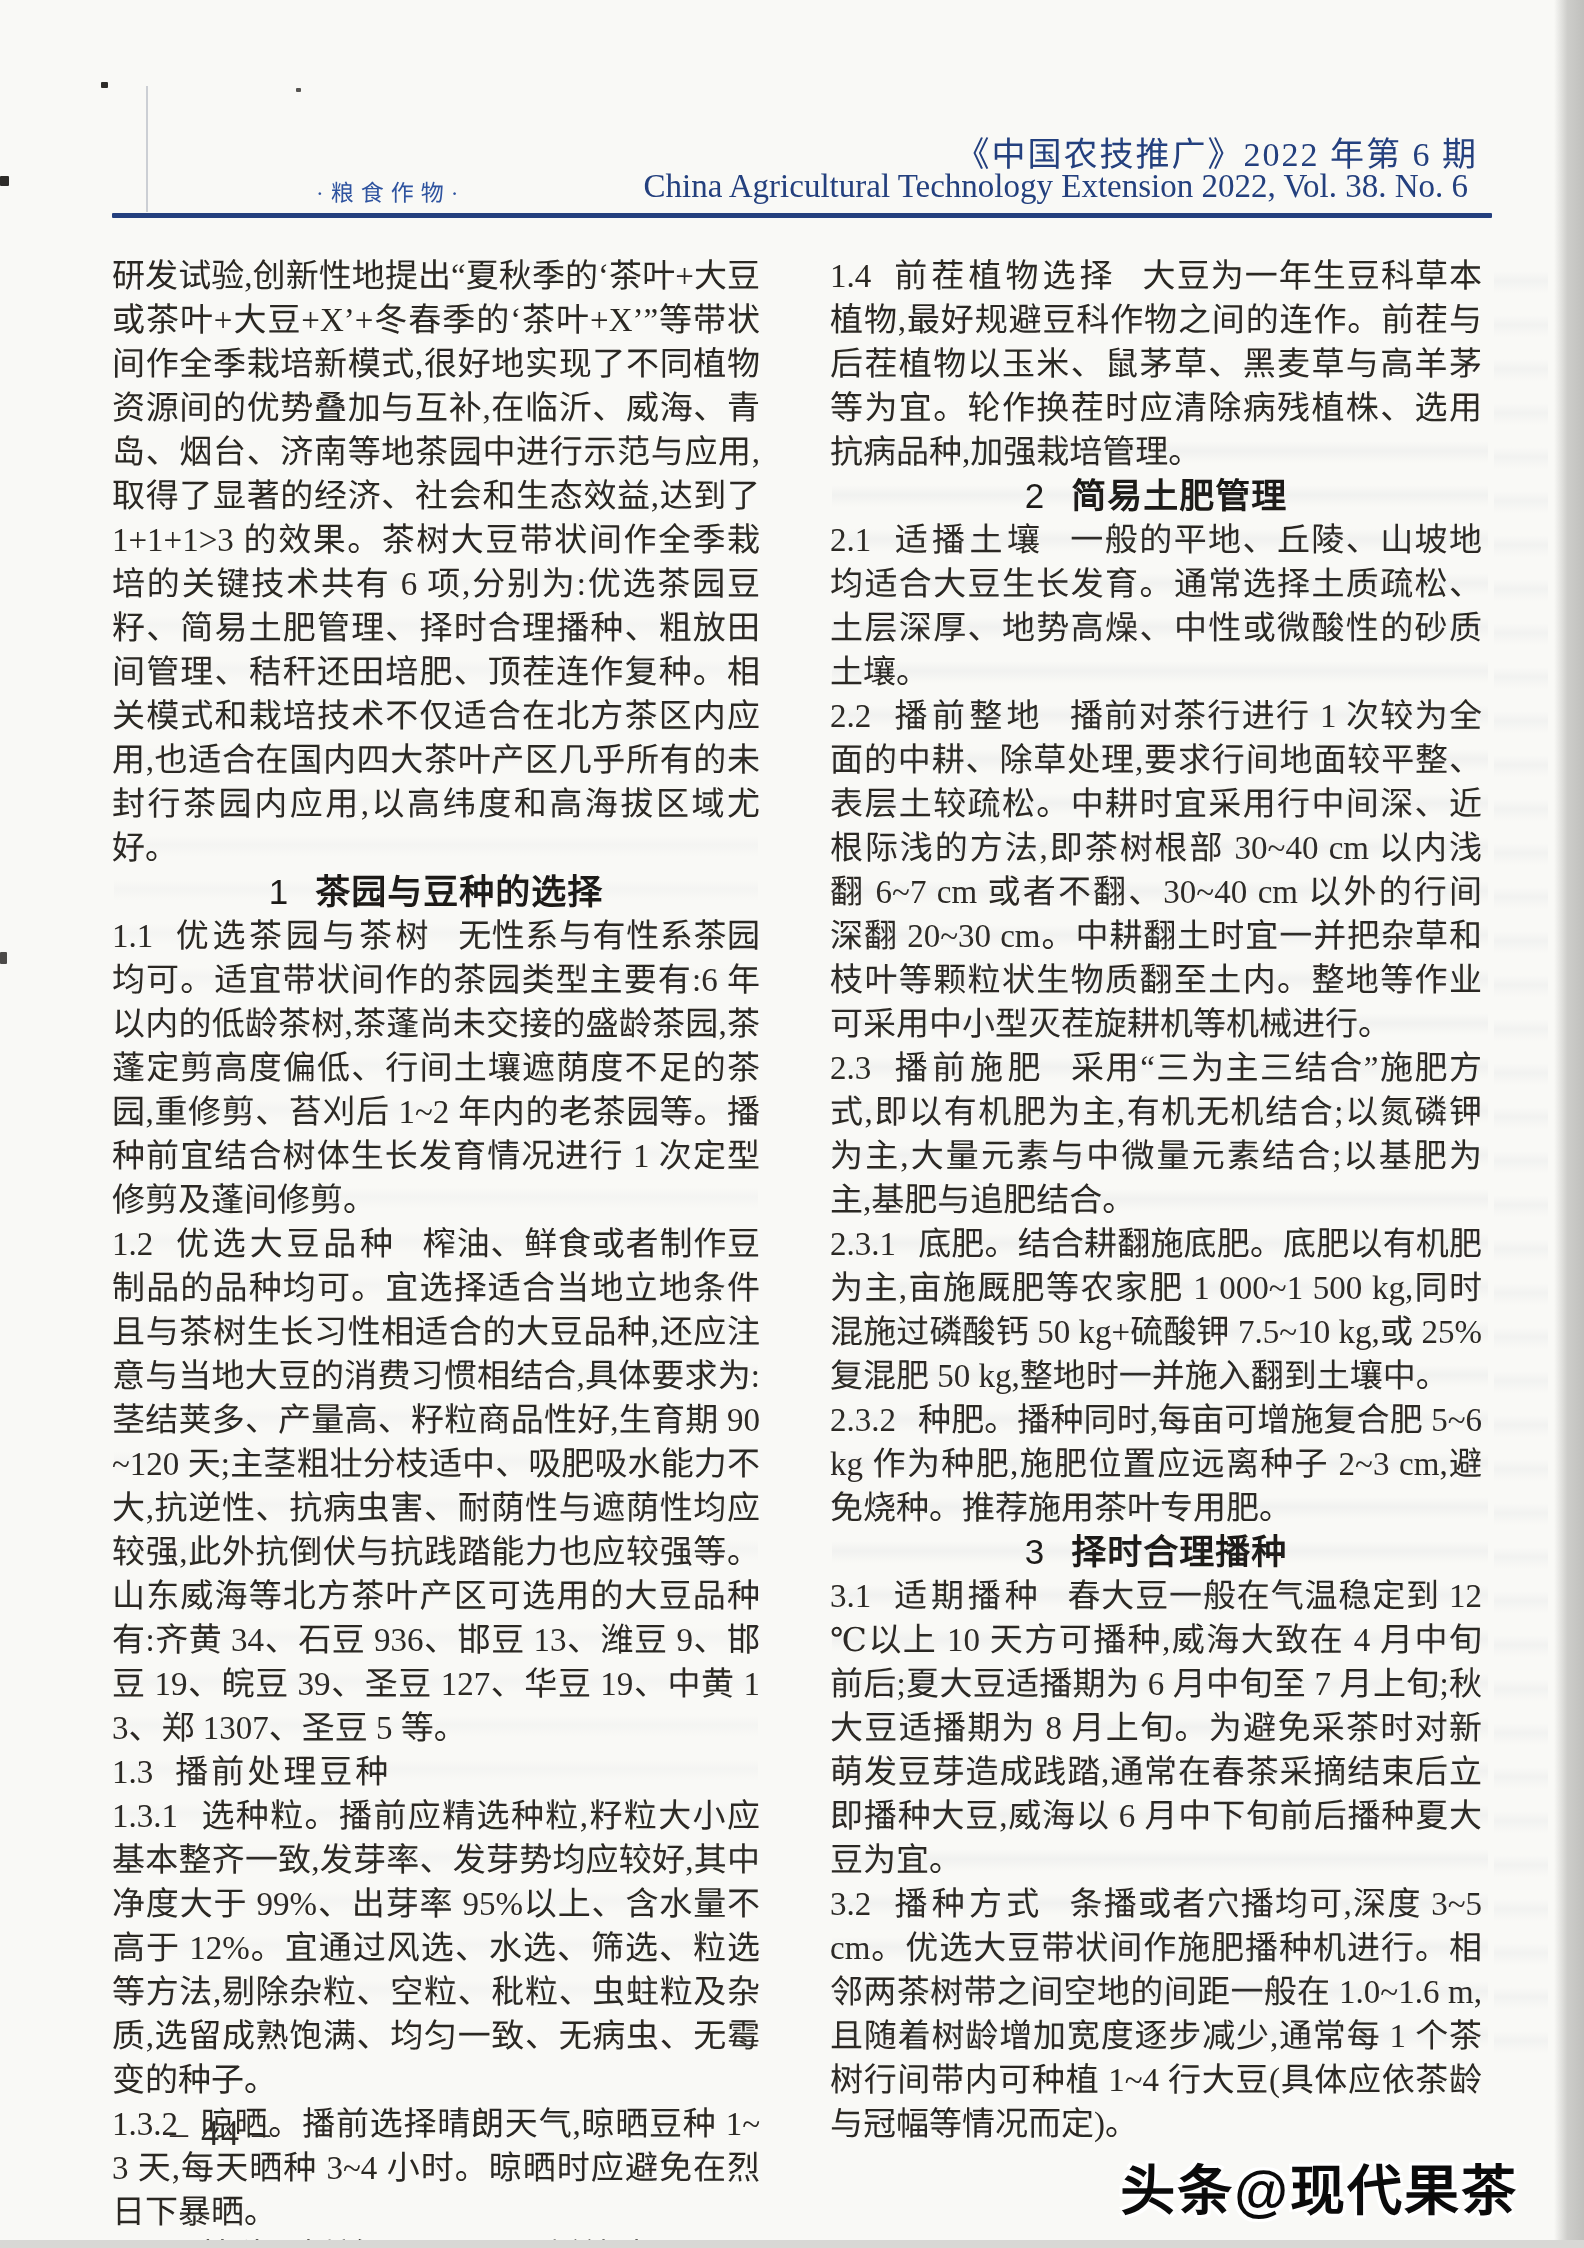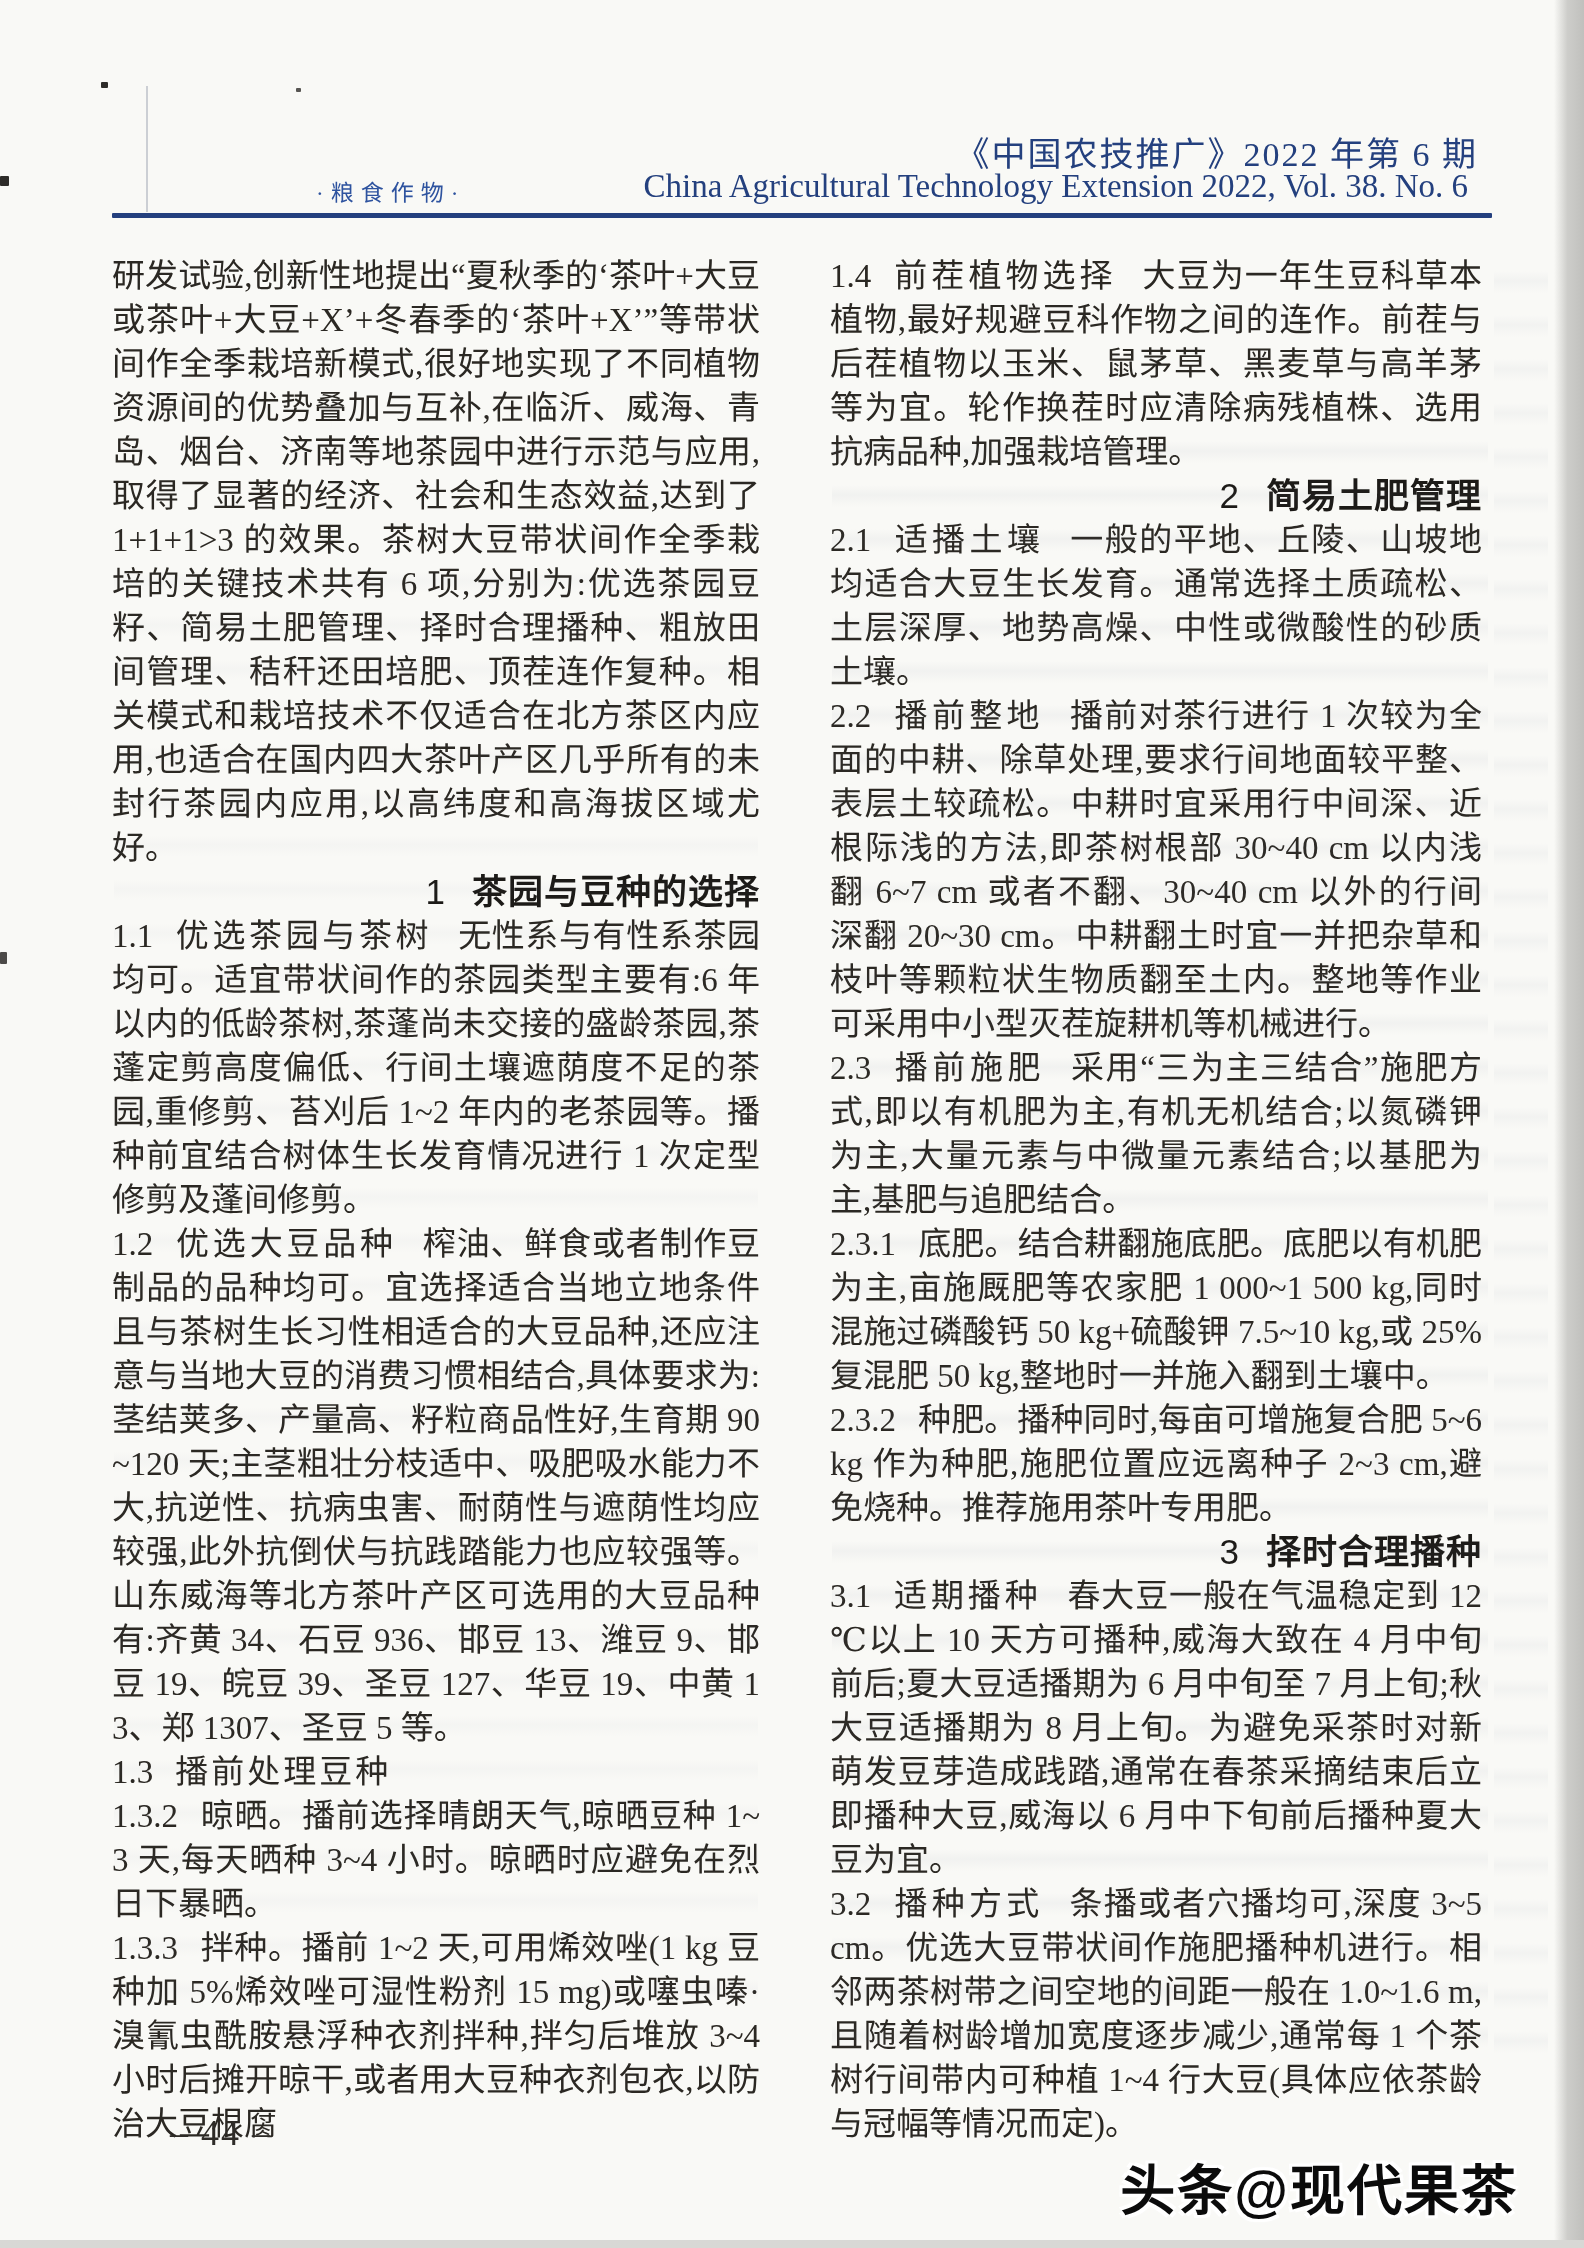--- a/index.html
+++ b/index.html
@@ -38,21 +38,21 @@
     text-align:justify; word-break:break-all;
     color:var(--ink);
   }
   .col-left{left:112px;  width:648px;}
   .col-right{left:830px; width:652px;}
   .blk{margin:0; padding:0;}
   .blk.p{margin:0;}
   .h2{
     font-family:"Liberation Sans","DejaVu Sans",sans-serif;
     font-weight:700; font-size:35px; color:#1c1a17;
-    text-align:right; letter-spacing:1px;
+    text-align:center; letter-spacing:1px;
   }
   .h2 .num{margin-right:26px;}
   .num{font-weight:400;}
   .sub .num,.sub3 .num{margin-right:22px;}
   .kai{letter-spacing:3px; margin-right:26px;}
   
   .page-num{
     position:absolute; left:170px; top:2112px;
     font-size:36px; color:#2f2c28; letter-spacing:2px;
   }
@@ -103,20 +103,21 @@
   <div class="hdr-en">China Agricultural Technology Extension 2022, Vol. 38. No. 6</div>
   <div class="rule"></div>
 
   <main>
     <div class="col col-left" id="col-left">
         <p class="blk p">研发试验,创新性地提出“夏秋季的‘茶叶+大豆或茶叶+大豆+X’+冬春季的‘茶叶+X’”等带状间作全季栽培新模式,很好地实现了不同植物资源间的优势叠加与互补,在临沂、威海、青岛、烟台、济南等地茶园中进行示范与应用,取得了显著的经济、社会和生态效益,达到了 1+1+1&gt;3 的效果。茶树大豆带状间作全季栽培的关键技术共有 6 项,分别为:优选茶园豆籽、简易土肥管理、择时合理播种、粗放田间管理、秸秆还田培肥、顶茬连作复种。相关模式和栽培技术不仅适合在北方茶区内应用,也适合在国内四大茶叶产区几乎所有的未封行茶园内应用,以高纬度和高海拔区域尤好。</p>
         <div class="blk h2"><span class="num">1</span><span class="ttl">茶园与豆种的选择</span></div>
         <div class="blk sub"><span class="num">1.1</span><span class="kai">优选茶园与茶树</span><span class="txt">无性系与有性系茶园均可。适宜带状间作的茶园类型主要有:6 年以内的低龄茶树,茶蓬尚未交接的盛龄茶园,茶蓬定剪高度偏低、行间土壤遮荫度不足的茶园,重修剪、苔刈后 1~2 年内的老茶园等。播种前宜结合树体生长发育情况进行 1 次定型修剪及蓬间修剪。</span></div>
         <div class="blk sub"><span class="num">1.2</span><span class="kai">优选大豆品种</span><span class="txt">榨油、鲜食或者制作豆制品的品种均可。宜选择适合当地立地条件且与茶树生长习性相适合的大豆品种,还应注意与当地大豆的消费习惯相结合,具体要求为:茎结荚多、产量高、籽粒商品性好,生育期 90~120 天;主茎粗壮分枝适中、吸肥吸水能力不大,抗逆性、抗病虫害、耐荫性与遮荫性均应较强,此外抗倒伏与抗践踏能力也应较强等。山东威海等北方茶叶产区可选用的大豆品种有:齐黄 34、石豆 936、邯豆 13、潍豆 9、邯豆 19、皖豆 39、圣豆 127、华豆 19、中黄 13、郑 1307、圣豆 5 等。</span></div>
         <div class="blk sub"><span class="num">1.3</span><span class="kai">播前处理豆种</span></div>
+        <div class="blk sub3"><span class="num">1.3.1</span><span class="txt">选种粒。播前应精选种粒,籽粒大小应基本整齐一致,发芽率、发芽势均应较好,其中净度大于 99%、出芽率 95%以上、含水量不高于 12%。宜通过风选、水选、筛选、粒选等方法,剔除杂粒、空粒、秕粒、虫蛀粒及杂质,选留成熟饱满、均匀一致、无病虫、无霉变的种子。</span></div>
         <div class="blk sub3"><span class="num">1.3.2</span><span class="txt">晾晒。播前选择晴朗天气,晾晒豆种 1~3 天,每天晒种 3~4 小时。晾晒时应避免在烈日下暴晒。</span></div>
         <div class="blk sub3"><span class="num">1.3.3</span><span class="txt">拌种。播前 1~2 天,可用烯效唑(1 kg 豆种加 5%烯效唑可湿性粉剂 15 mg)或噻虫嗪·溴氰虫酰胺悬浮种衣剂拌种,拌匀后堆放 3~4 小时后摊开晾干,或者用大豆种衣剂包衣,以防治大豆根腐</span></div>
       </div>
     <div class="col col-right" id="col-right">
         <div class="blk sub"><span class="num">1.4</span><span class="kai">前茬植物选择</span><span class="txt">大豆为一年生豆科草本植物,最好规避豆科作物之间的连作。前茬与后茬植物以玉米、鼠茅草、黑麦草与高羊茅等为宜。轮作换茬时应清除病残植株、选用抗病品种,加强栽培管理。</span></div>
         <div class="blk h2"><span class="num">2</span><span class="ttl">简易土肥管理</span></div>
         <div class="blk sub"><span class="num">2.1</span><span class="kai">适播土壤</span><span class="txt">一般的平地、丘陵、山坡地均适合大豆生长发育。通常选择土质疏松、土层深厚、地势高燥、中性或微酸性的砂质土壤。</span></div>
         <div class="blk sub"><span class="num">2.2</span><span class="kai">播前整地</span><span class="txt">播前对茶行进行 1 次较为全面的中耕、除草处理,要求行间地面较平整、表层土较疏松。中耕时宜采用行中间深、近根际浅的方法,即茶树根部 30~40 cm 以内浅翻 6~7 cm 或者不翻、30~40 cm 以外的行间深翻 20~30 cm。中耕翻土时宜一并把杂草和枝叶等颗粒状生物质翻至土内。整地等作业可采用中小型灭茬旋耕机等机械进行。</span></div>
         <div class="blk sub"><span class="num">2.3</span><span class="kai">播前施肥</span><span class="txt">采用“三为主三结合”施肥方式,即以有机肥为主,有机无机结合;以氮磷钾为主,大量元素与中微量元素结合;以基肥为主,基肥与追肥结合。</span></div>
         <div class="blk sub3"><span class="num">2.3.1</span><span class="txt">底肥。结合耕翻施底肥。底肥以有机肥为主,亩施厩肥等农家肥 1 000~1 500 kg,同时混施过磷酸钙 50 kg+硫酸钾 7.5~10 kg,或 25%复混肥 50 kg,整地时一并施入翻到土壤中。</span></div>

